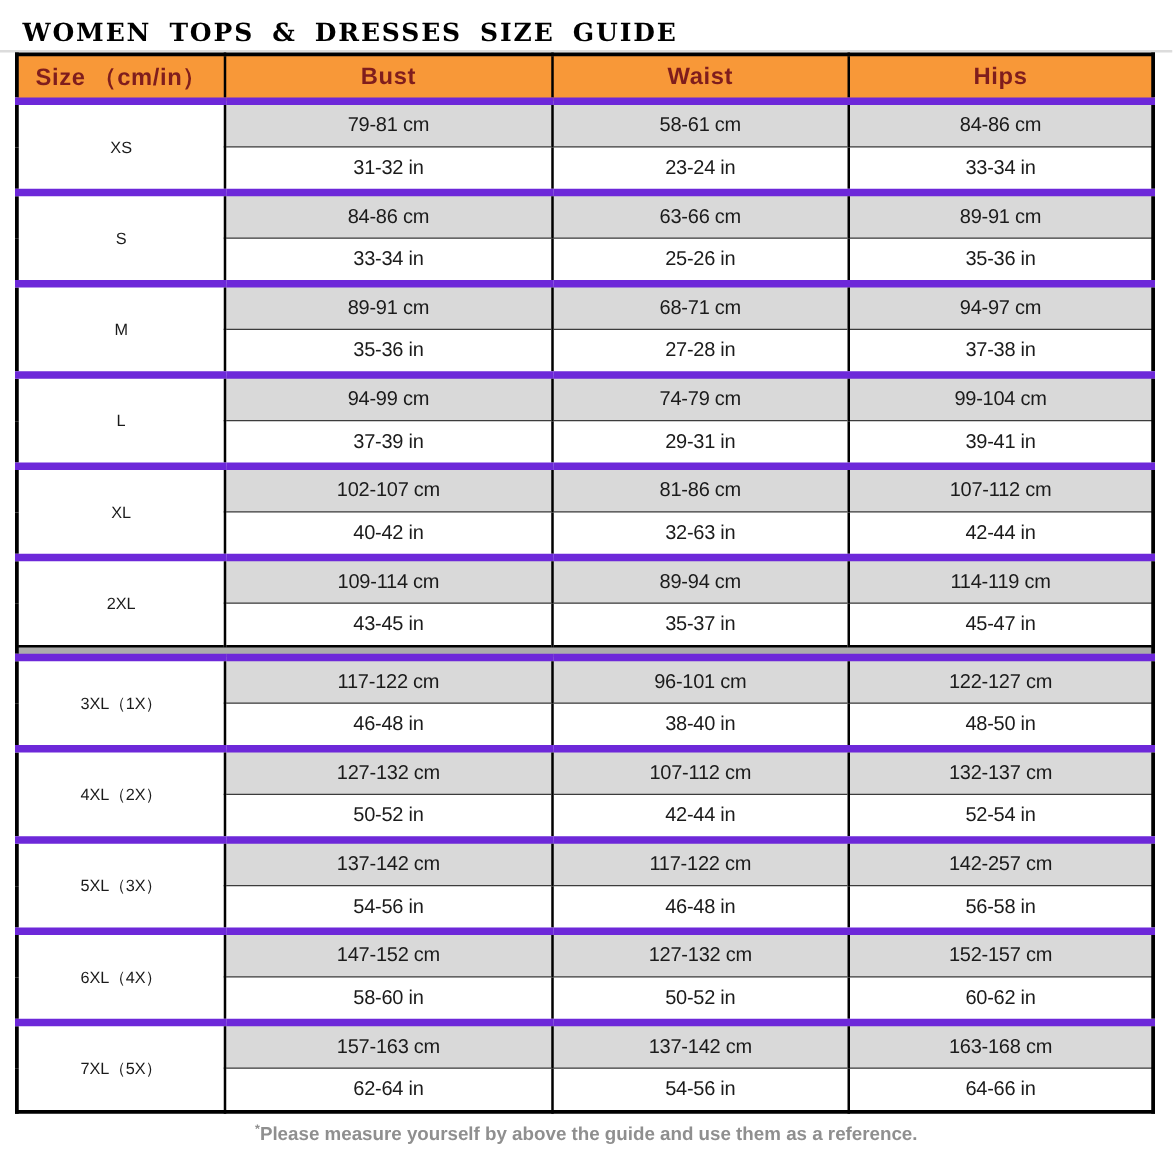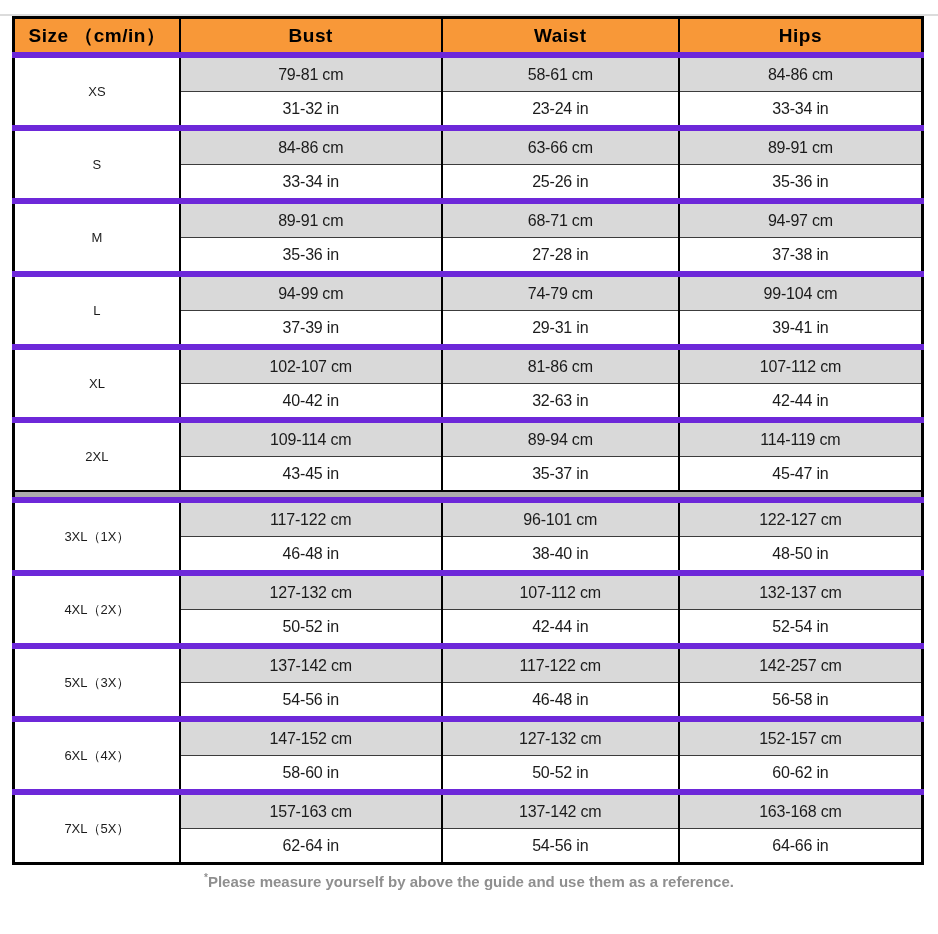--- a/index.html
+++ b/index.html
@@ -45,21 +45,21 @@
     border-collapse: collapse;
     table-layout: fixed;
     border: 3px solid #000000;
   }
   col.c-size  { width: 18.3%; }
   col.c-bust  { width: 28.8%; }
   col.c-waist { width: 26.1%; }
   col.c-hips  { width: 26.8%; }
   th {
     background: #F89838;
-    color: #000000;
+    color: #7f1d1d;
     border: 2px solid #000000;
     height: 33px;
     font-family: "Liberation Sans", sans-serif;
     font-weight: bold;
     font-size: 19px;
     letter-spacing: 0.5px;
     padding: 0;
   }
   td {
     border-left: 2px solid #000000;
@@ -99,20 +99,21 @@
     font-size: 15px;
     line-height: 1.75;
   }
   .footnotes sup { font-size: 10px; line-height: 0; }
 </style>
 </head>
 <body>
 
 <div class="page">
 
+  <h1 class="page-title">WOMEN TOPS &amp; DRESSES SIZE GUIDE</h1>
   <div class="title-rule"></div>
 
 
   <table class="size-table">
     <colgroup>
       <col class="c-size">
         <col class="c-bust">
         <col class="c-waist">
         <col class="c-hips">
     </colgroup>

